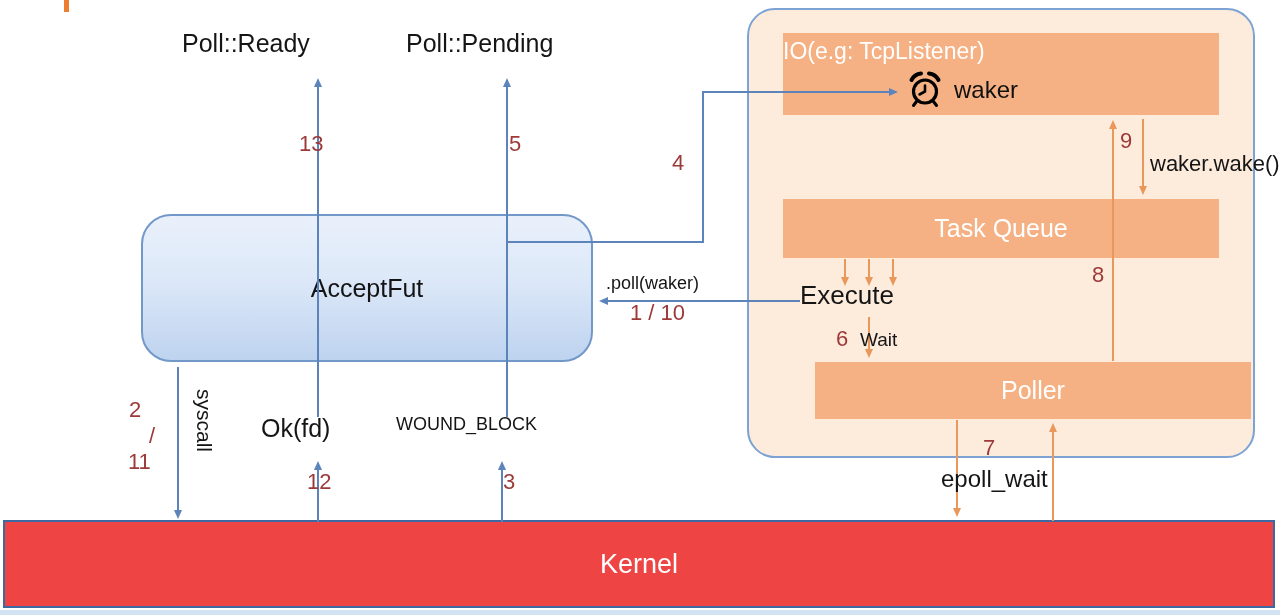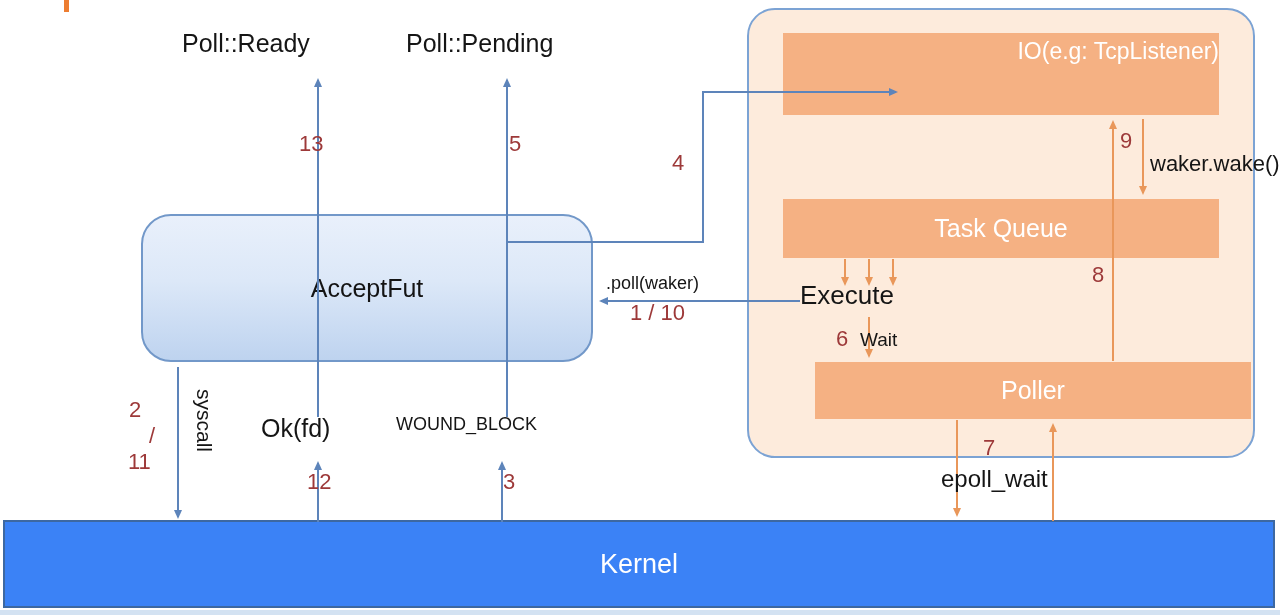--- a/index.html
+++ b/index.html
@@ -12,48 +12,61 @@
   .white-cap{color:#fff;}
   #accent-tick{left:64px;top:0;width:5px;height:12px;background:#ED7D31;}
   #runtime-box{left:747px;top:8px;width:508px;height:450px;background:#fdebdc;
                border:2px solid #7ca3d4;border-radius:28px;box-sizing:border-box;}
   #acceptfut-box{left:141px;top:214px;width:452px;height:148px;border-radius:30px;
                  background:linear-gradient(180deg,#e9f0fb 0%,#dce8f8 45%,#bed3ef 100%);
                  border:2px solid #7298c9;box-sizing:border-box;
                  display:flex;align-items:center;justify-content:center;
                  font-size:25px;color:#141414;}
   #io-box{left:783px;top:33px;width:436px;height:82px;}
-  #io-title{display:block;text-align:right;margin-top:5px;font-size:23px;}
+  #io-title{display:block;text-align:left;margin-top:5px;font-size:23px;}
   #waker-row{position:absolute;left:122px;top:38px;display:flex;align-items:center;gap:9px;}
   #waker-label{font-size:24px;color:#111;}
   #taskqueue-box{left:783px;top:199px;width:436px;height:59px;display:flex;
                  align-items:center;justify-content:center;font-size:25px;}
   #poller-box{left:815px;top:362px;width:436px;height:57px;display:flex;
               align-items:center;justify-content:center;font-size:25px;}
-  #kernel-bar{left:3px;top:520px;width:1272px;height:88px;background:#3b82f6;
+  #kernel-bar{left:3px;top:520px;width:1272px;height:88px;background:#ef4444;
               border:2px solid #3d68a1;box-sizing:border-box;display:flex;
               align-items:center;justify-content:center;color:#fff;font-size:27px;}
   #kernel-strip{left:0;top:610px;width:1280px;height:5px;background:#d3e2f2;}
   #syscall-label{left:216px;top:389px;font-size:21px;transform:rotate(90deg);
                  transform-origin:0 0;}
   #overlay{position:absolute;left:0;top:0;width:1280px;height:615px;
            pointer-events:none;z-index:5;}
   .lbl,.num{z-index:6;}
 </style>
 </head>
 <body>
 
 <div id="canvas">
 
   <div id="accent-tick" class="abs"></div>
 
   <div id="runtime-box" class="abs"></div>
 
   <div id="io-box" class="box-orange">
     <span id="io-title" class="white-cap">IO(e.g: TcpListener)</span>
+    <span id="waker-row">
+      <svg width="40" height="37" viewBox="0 0 40 37">
+        <g fill="none" stroke="#000">
+          <circle cx="20" cy="20.5" r="11.5" stroke-width="3.2"></circle>
+          <path d="M20 14.5 V20.5 L14.5 23.5" stroke-width="2.6" stroke-linecap="round"></path>
+          <path d="M6.5 9 A12 12 0 0 1 16 2.5" stroke-width="4" stroke-linecap="round"></path>
+          <path d="M33.5 9 A12 12 0 0 0 24 2.5" stroke-width="4" stroke-linecap="round"></path>
+          <path d="M11.5 30.5 L8.5 34.5" stroke-width="3" stroke-linecap="round"></path>
+          <path d="M28.5 30.5 L31.5 34.5" stroke-width="3" stroke-linecap="round"></path>
+        </g>
+      </svg>
+      <span id="waker-label">waker</span>
+    </span>
   </div>
 
   <div id="taskqueue-box" class="box-orange white-cap">Task Queue</div>
   <div id="poller-box" class="box-orange white-cap">Poller</div>
 
   <div id="acceptfut-box" class="abs">AcceptFut</div>
 
   <div id="kernel-bar" class="abs">Kernel</div>
   <div id="kernel-strip" class="abs"></div>
 

